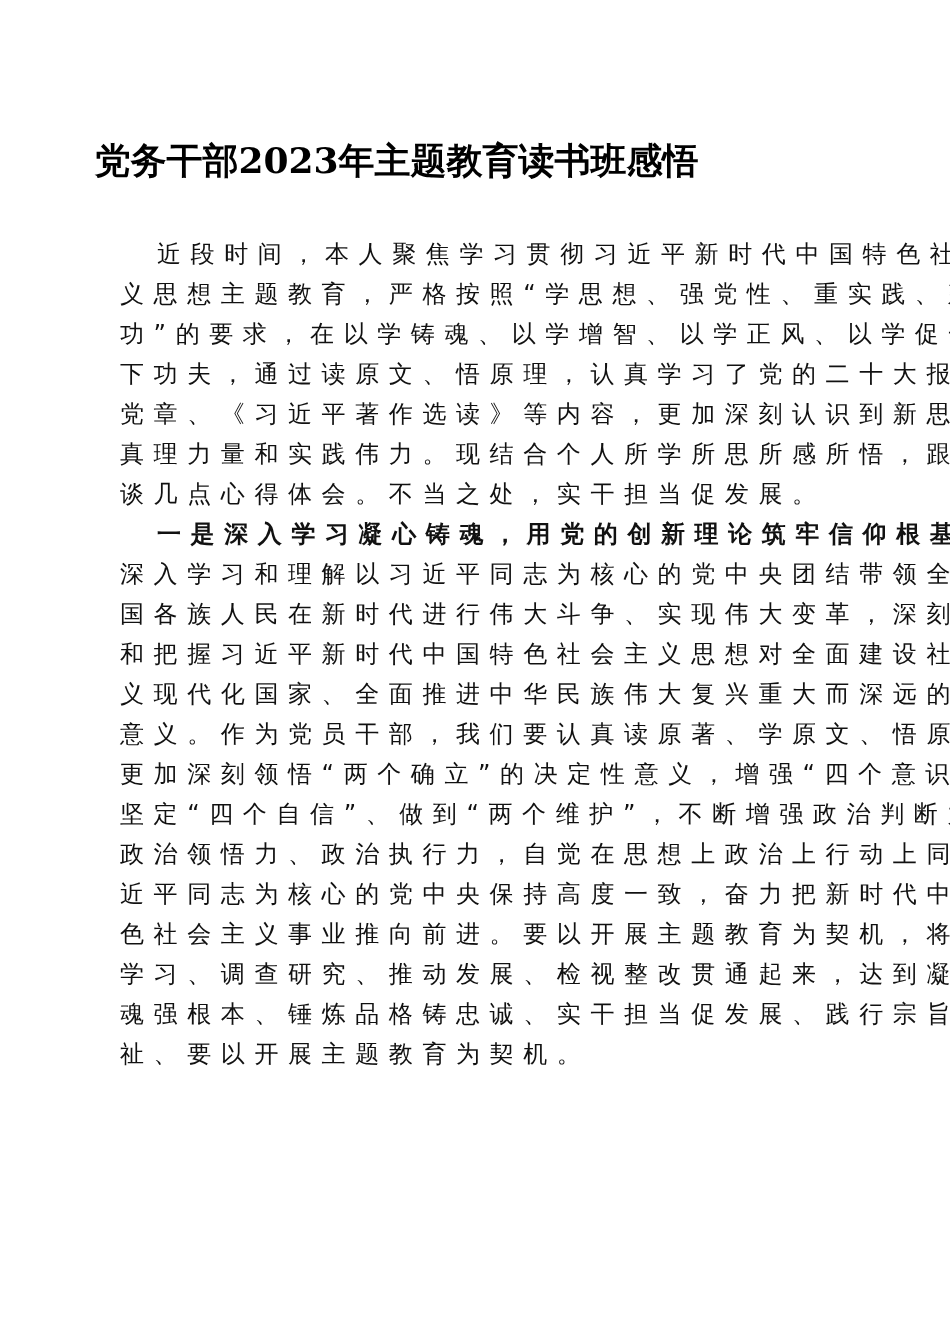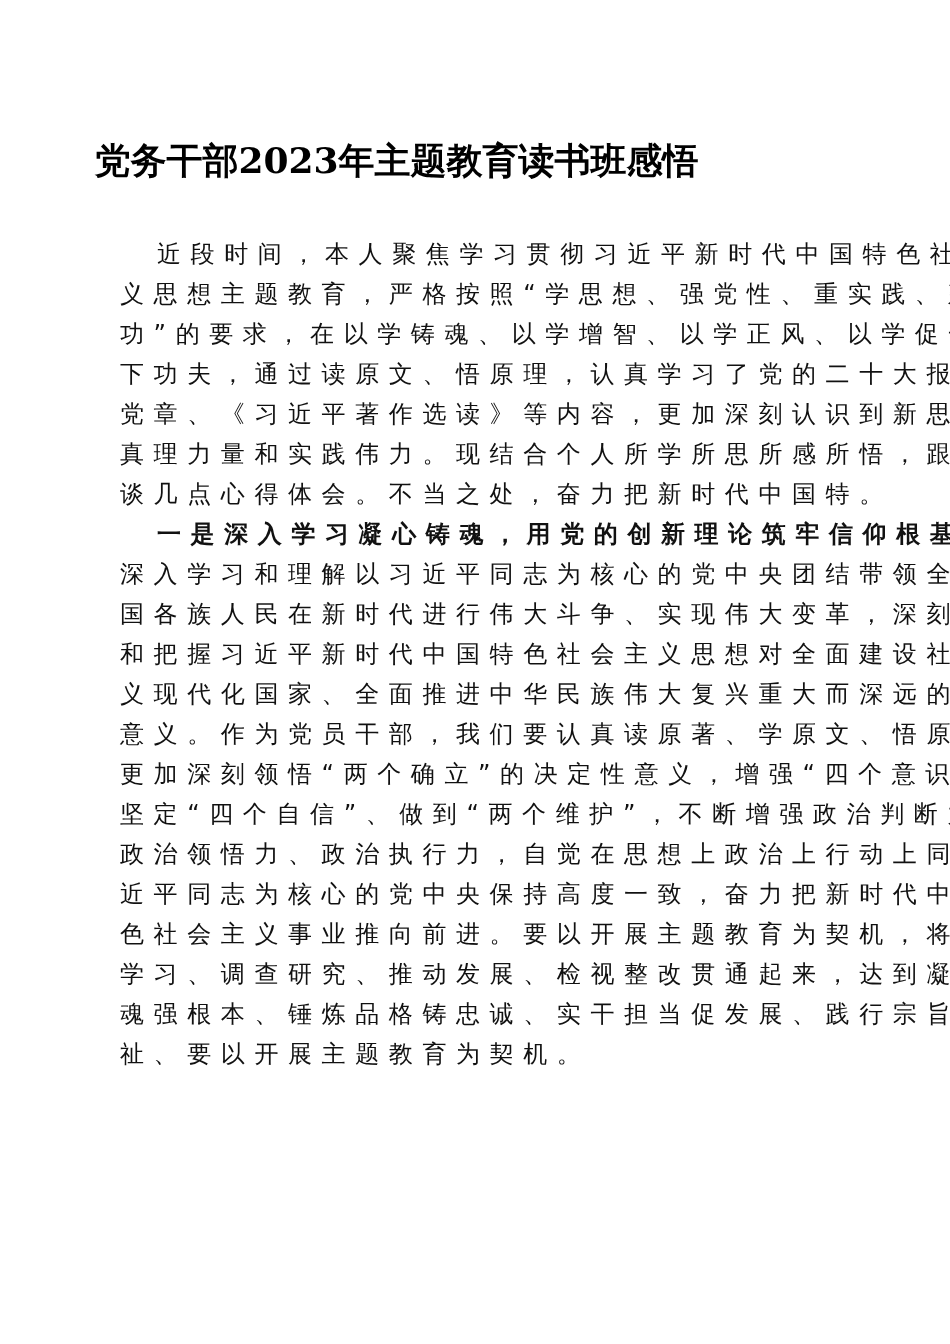--- a/index.html
+++ b/index.html
@@ -62,21 +62,21 @@
 
   <div class="body">
 
     <div>
       <span class="line indent">近段时间，本人聚焦学习贯彻习近平新时代中国特色社会主</span>
       <span class="line">义思想主题教育，严格按照“学思想、强党性、重实践、建新</span>
       <span class="line">功”的要求，在以学铸魂、以学增智、以学正风、以学促干上</span>
       <span class="line">下功夫，通过读原文、悟原理，认真学习了党的二十大报告、</span>
       <span class="line">党章、《习近平著作选读》等内容，更加深刻认识到新思想的</span>
       <span class="line">真理力量和实践伟力。现结合个人所学所思所感所悟，跟大家</span>
-      <span class="line">谈几点心得体会。不当之处，奋力把新时代中国特。</span>
+      <span class="line">谈几点心得体会。不当之处，实干担当促发展。</span>
     </div>
 
     <div>
       <span class="line indent"><span class="bold">一是深入学习凝心铸魂，用党的创新理论筑牢信仰根基。</span></span>
       <span class="line">深入学习和理解以习近平同志为核心的党中央团结带领全党全</span>
       <span class="line">国各族人民在新时代进行伟大斗争、实现伟大变革，深刻认识</span>
       <span class="line">和把握习近平新时代中国特色社会主义思想对全面建设社会主</span>
       <span class="line">义现代化国家、全面推进中华民族伟大复兴重大而深远的指导</span>
       <span class="line">意义。作为党员干部，我们要认真读原著、学原文、悟原理，</span>
       <span class="line">更加深刻领悟“两个确立”的决定性意义，增强“四个意识”、</span>

